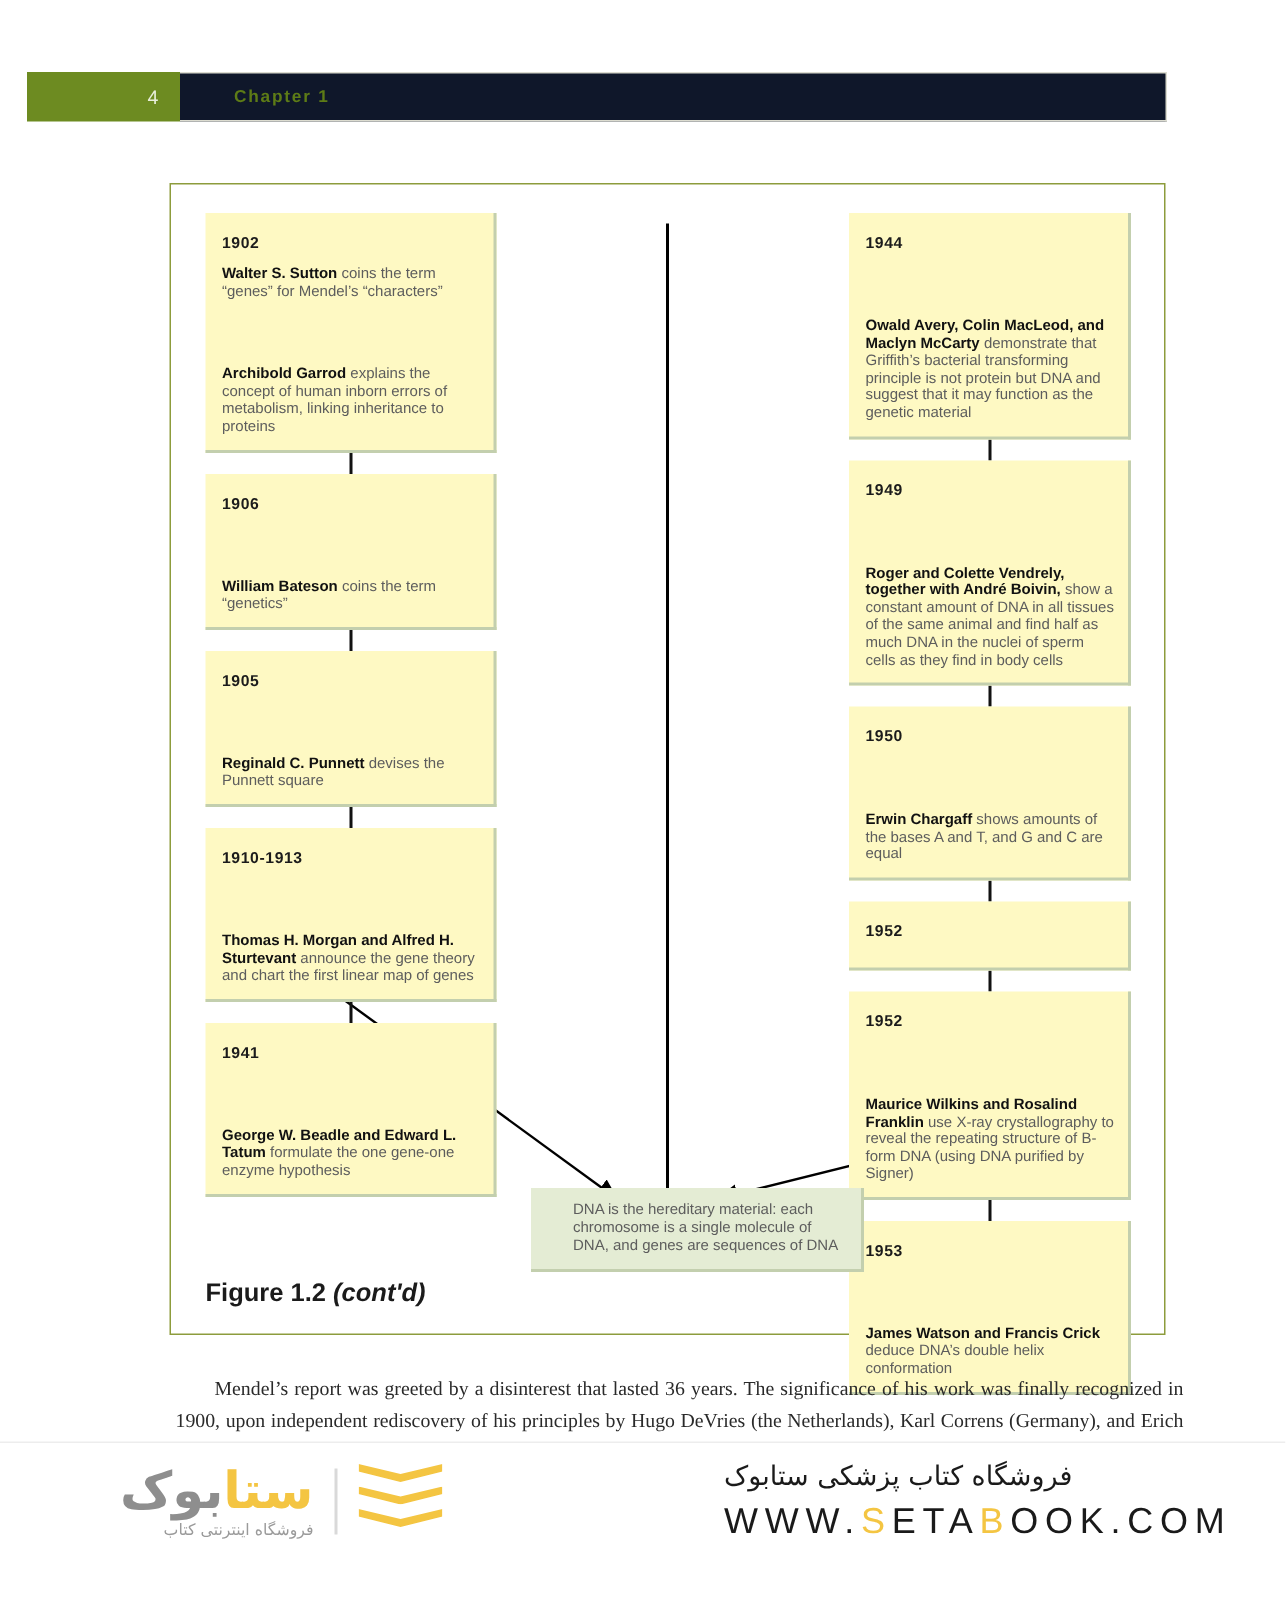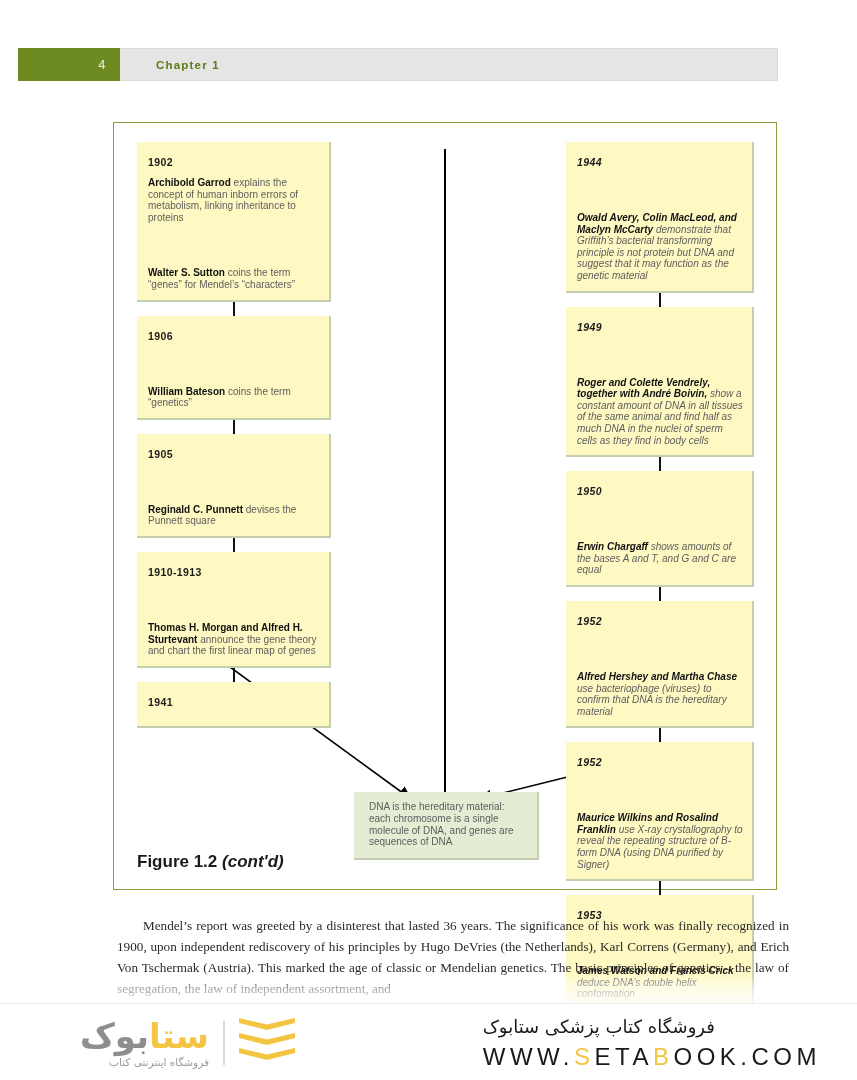--- a/index.html
+++ b/index.html
@@ -14,34 +14,34 @@
     position:absolute;left:18px;top:48px;width:760px;height:33px;
     display:flex;align-items:stretch;
   }
   .page-header .pagenum{
     width:102px;background:#6d8b21;color:#e8eedb;
     display:flex;align-items:center;justify-content:flex-end;
     padding-right:14px;box-sizing:border-box;
     font-size:13px;font-weight:normal;letter-spacing:.5px;
   }
   .page-header .chaptitle{
-    flex:1;background:#e5e5e5;border:1px solid #dcdcd0;border-left:none;
+    flex:1;background:#0f172a;border:1px solid #dcdcd0;border-left:none;
     box-sizing:border-box;display:flex;align-items:center;padding-left:36px;
     color:#5d7b16;font-weight:bold;font-size:11.5px;letter-spacing:1.2px;
   }
 
   
   .figure-frame{
     position:absolute;left:113px;top:122px;width:664px;height:768px;
     border:1.5px solid #8d9c3c;background:#ffffff;box-sizing:border-box;
   }
 
   .col{position:absolute;}
   .col-left{left:23px;top:19px;width:194px;}
-  .col-right{left:452px;top:19px;width:188px;font-style:italic;}
+  .col-right{left:452px;top:19px;width:188px;}
 
   
   .tbox{
     background:#fef9c3;
     border-right:2px solid #c3cfae;border-bottom:2px solid #c3cfae;
     padding:14px 9px 9px 11px;box-sizing:border-box;
     margin:0;position:relative;
   }
   .tbox .year{
     font-size:10.5px;font-weight:bold;color:#1b1b1b;letter-spacing:.4px;
@@ -63,23 +63,23 @@
     position:absolute;left:330px;top:26px;width:1.6px;height:662px;background:#000;
   }
   .center-head{
     position:absolute;left:324px;top:684px;width:0;height:0;
     border-left:7px solid transparent;border-right:7px solid transparent;
     border-top:13px solid #000;
   }
 
   
   .conclusion{
-    position:absolute;left:240px;top:669px;width:185px;
+    position:absolute;left:240px;top:669px;width:222px;
     background:#e4ecd4;border-right:2px solid #c3cfae;border-bottom:2px solid #c3cfae;
-    padding:9px 10px 10px 15px;box-sizing:border-box;
+    padding:9px 10px 10px 28px;box-sizing:border-box;
   }
   .conclusion p{margin:0;font-size:10px;line-height:11.8px;color:#5d5d5d;}
 
   .diag-svg{position:absolute;left:0;top:0;width:664px;height:768px;pointer-events:none;}
 
   
   .caption{
     position:absolute;left:23px;top:729px;font-size:17px;color:#1b1b1b;font-weight:bold;
   }
   .caption i{font-weight:bold;font-style:italic;}
@@ -91,21 +91,21 @@
     color:#2a2a2a;text-align:justify;
   }
   .body-copy .indent{text-indent:26px;}
   .fade{
     position:absolute;left:0;top:972px;width:857px;height:36px;
     background:linear-gradient(to bottom,rgba(255,255,255,0) 0%,rgba(255,255,255,.55) 45%,#fff 100%);
   }
 
   
   .footer{
-    position:absolute;left:0;top:1003px;width:857px;height:77px;background:#fff;
+    position:absolute;left:0;top:961px;width:857px;height:77px;background:#fff;
     border-top:1px solid #ededed;
   }
   .logo-wrap{
     position:absolute;left:80px;top:14px;display:flex;align-items:center;
   }
   .logo-fa{
     font-family:"DejaVu Sans", sans-serif;direction:rtl;text-align:right;
   }
   .logo-fa .mark{
     font-size:34px;font-weight:bold;line-height:34px;color:#f4c542;letter-spacing:-1px;
@@ -158,22 +158,22 @@
       </marker>
     </defs>
     <line x1="105" y1="536" x2="297" y2="676" stroke="#000" stroke-width="1.6" marker-end="url(#ah)"></line>
     <line x1="590" y1="620" x2="365" y2="676" stroke="#000" stroke-width="1.6" marker-end="url(#ah)"></line>
   </svg>
 
   <div class="col col-left">
 
     <div class="tbox">
       <div class="year">1902</div>
+      <p><b>Walter S. Sutton</b><span> coins the term “genes” for Mendel’s “characters”</span></p>
       <p><b>Archibold Garrod</b><span> explains the concept of human inborn errors of metabolism, linking inheritance to proteins</span></p>
-      <p><b>Walter S. Sutton</b><span> coins the term “genes” for Mendel’s “characters”</span></p>
     </div>
     <div class="connector gap-sm"></div>
 
     <div class="tbox">
       <div class="year">1906</div>
       <p><b>William Bateson</b><span> coins the term “genetics”</span></p>
     </div>
     <div class="connector gap-sm"></div>
 
     <div class="tbox">
@@ -183,20 +183,21 @@
     <div class="connector gap-sm"></div>
 
     <div class="tbox">
       <div class="year">1910-1913</div>
       <p><b>Thomas H. Morgan and Alfred H. Sturtevant</b><span> announce the gene theory and chart the first linear map of genes</span></p>
     </div>
     <div class="connector gap-sm"></div>
 
     <div class="tbox">
       <div class="year">1941</div>
+      <p><b>George W. Beadle and Edward L. Tatum</b><span> formulate the one gene-one enzyme hypothesis</span></p>
     </div>
   </div>
 
   <div class="col col-right">
 
     <div class="tbox">
       <div class="year">1944</div>
       <p><b>Owald Avery, Colin MacLeod, and Maclyn McCarty</b><span> demonstrate that Griffith’s bacterial transforming principle is not protein but DNA and suggest that it may function as the genetic material</span></p>
     </div>
     <div class="connector gap-sm"></div>
@@ -208,21 +209,20 @@
     <div class="connector gap-sm"></div>
 
     <div class="tbox">
       <div class="year">1950</div>
       <p><b>Erwin Chargaff</b><span> shows amounts of the bases A and T, and G and C are equal</span></p>
     </div>
     <div class="connector gap-sm"></div>
 
     <div class="tbox">
       <div class="year">1952</div>
-      <p><b>Alfred Hershey and Martha Chase</b><span> use bacteriophage (viruses) to confirm that DNA is the hereditary material</span></p>
     </div>
     <div class="connector gap-sm"></div>
 
     <div class="tbox">
       <div class="year">1952</div>
       <p><b>Maurice Wilkins and Rosalind Franklin</b><span> use X-ray crystallography to reveal the repeating structure of B-form DNA (using DNA purified by Signer)</span></p>
     </div>
     <div class="connector gap-sm"></div>
 
     <div class="tbox">

